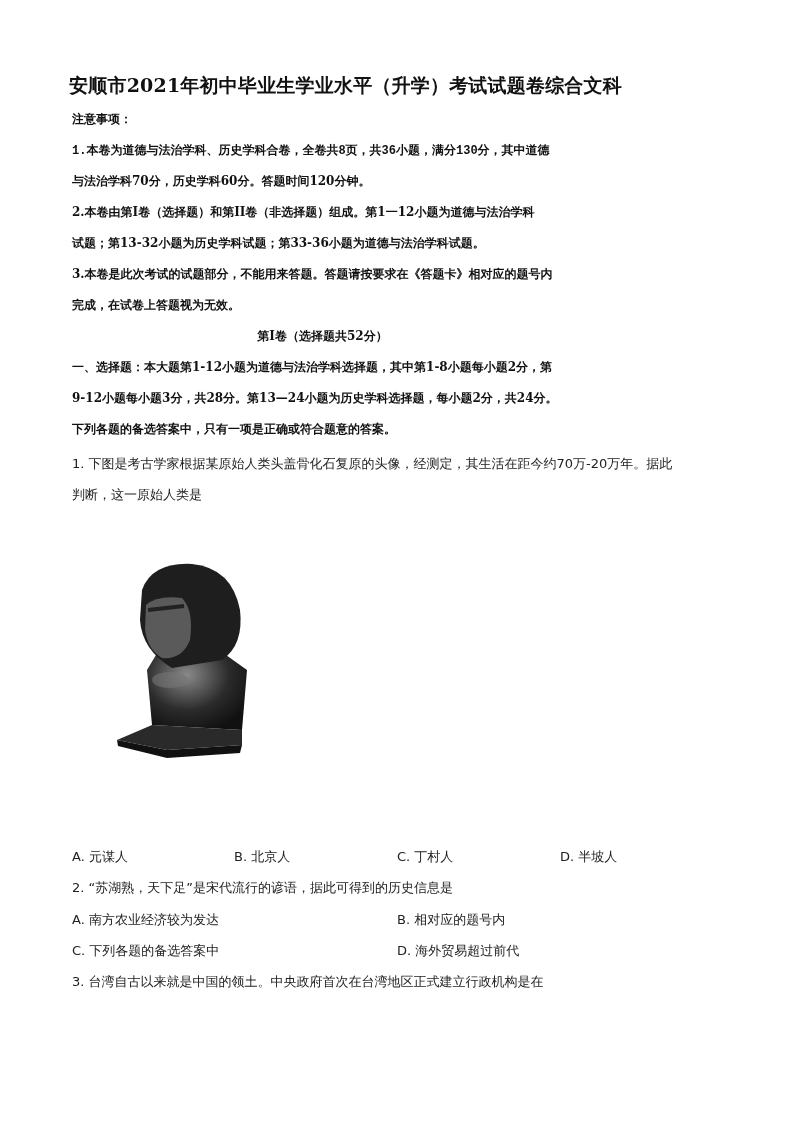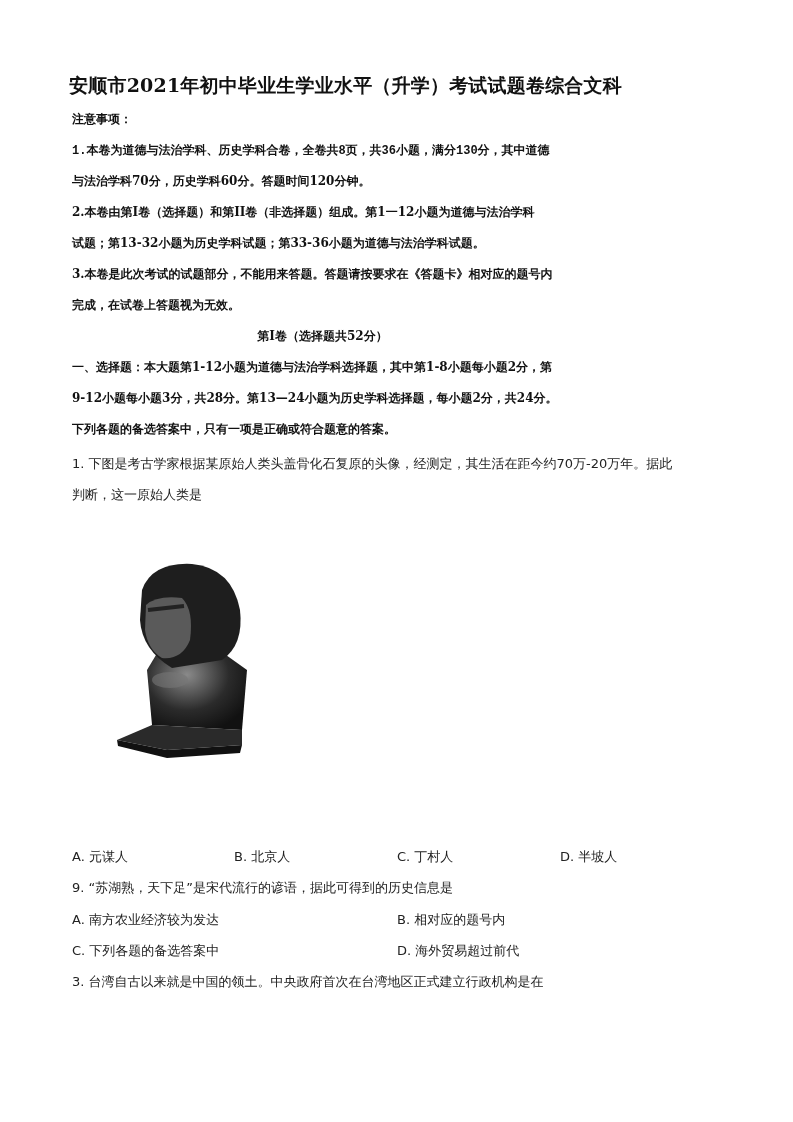--- a/index.html
+++ b/index.html
@@ -49,19 +49,19 @@
     <path d="M36 60 L72 56" stroke="#222" stroke-width="4"></path>
     <ellipse cx="58" cy="130" rx="18" ry="8" fill="#777" opacity="0.6"></ellipse>
   </svg>
 </div>
 
 <div class="abs q" style="left:72px; top:848px;">A. 元谋人</div>
 <div class="abs q" style="left:234px; top:848px;">B. 北京人</div>
 <div class="abs q" style="left:397px; top:848px;">C. 丁村人</div>
 <div class="abs q" style="left:560px; top:848px;">D. 半坡人</div>
 
-<div class="abs q" style="left:72px; top:879px;">9. “苏湖熟，天下足”是宋代流行的谚语，据此可得到的历史信息是</div>
+<div class="abs q" style="left:72px; top:879px;">2. “苏湖熟，天下足”是宋代流行的谚语，据此可得到的历史信息是</div>
 <div class="abs q" style="left:72px; top:911px;">A.  南方农业经济较为发达</div>
 <div class="abs q" style="left:397px; top:911px;">B.  相对应的题号内</div>
 <div class="abs q" style="left:72px; top:942px;">C.  下列各题的备选答案中</div>
 <div class="abs q" style="left:397px; top:942px;">D.  海外贸易超过前代</div>
 
 <div class="abs q" style="left:72px; top:973px;">3. 台湾自古以来就是中国的领土。中央政府首次在台湾地区正式建立行政机构是在</div>
 
 </body></html>

